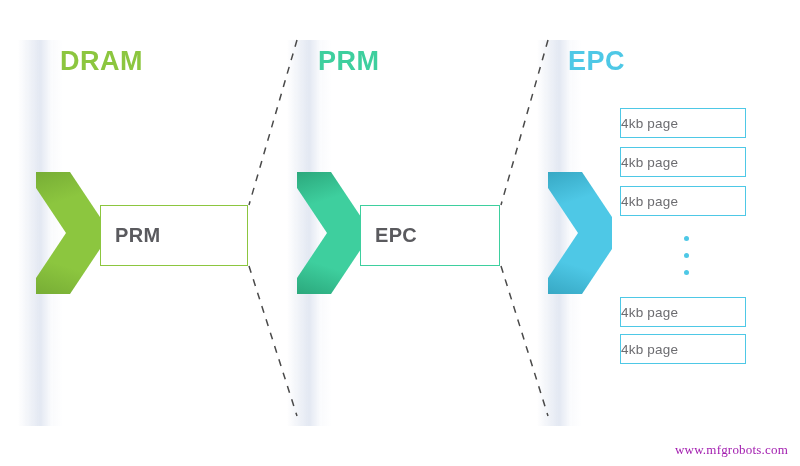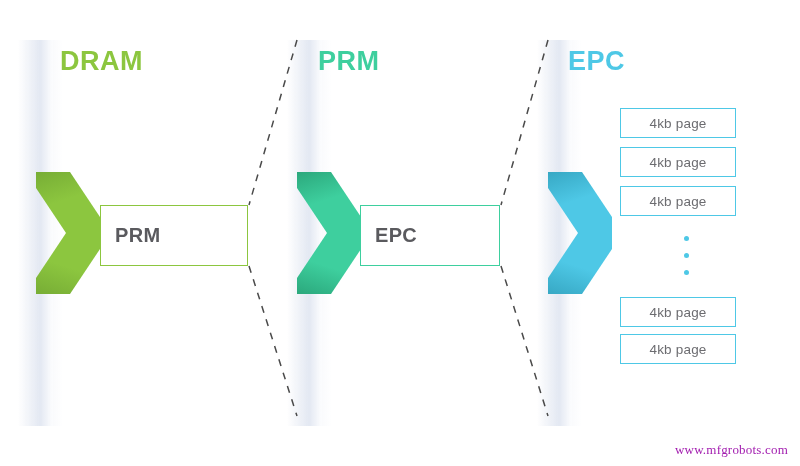--- a/index.html
+++ b/index.html
@@ -69,28 +69,28 @@
     font-weight: bold;
     color: #5a5a5e;
     padding-left: 14px;
     letter-spacing: 0.3px;
   }
 
   
   .page-box {
     position: absolute;
     left: 620px;
-    width: 116px;
+    width: 126px;
     height: 30px;
     box-sizing: border-box;
     border: 1.6px solid #4ec8e6;
     background: #ffffff;
     display: flex;
     align-items: center;
-    justify-content: center;
+    justify-content: flex-start;
   }
   .page-box .page-text {
     font-size: 13.5px;
     color: #6c6c70;
     letter-spacing: 0.2px;
   }
 
   
   .ellipsis {
     position: absolute;

